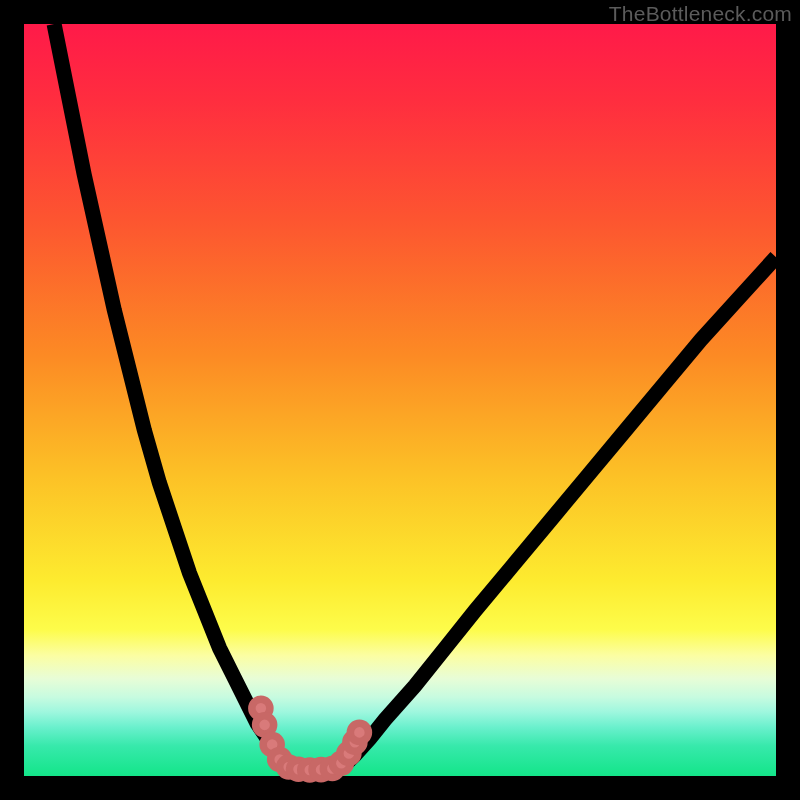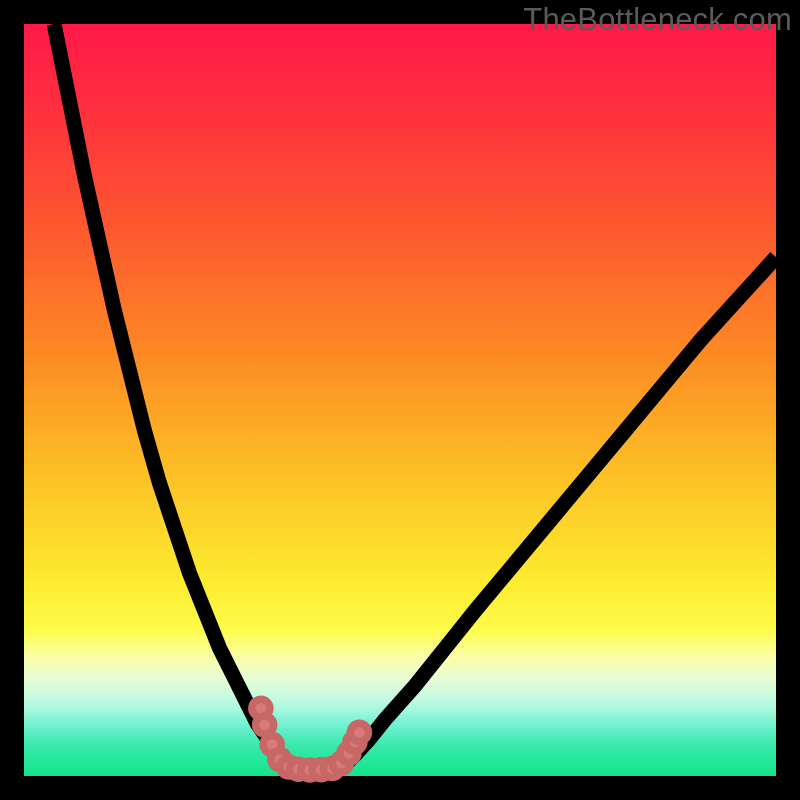--- a/index.html
+++ b/index.html
@@ -42,21 +42,21 @@
       #6af0cd 93.5%,
       #37e9ab 96%,
       #13e589 100%
     );
   }
   .watermark {
     position: absolute;
     top: 2px;
     right: 8px;
     color: #5b5b5b;
-    font-size: 31px;
+    font-size: 21px;
     letter-spacing: 0.2px;
     font-weight: 400;
     user-select: none;
   }
   svg.overlay {
     position: absolute;
     top: 24px;
     left: 24px;
     width: 752px;
     height: 752px;

